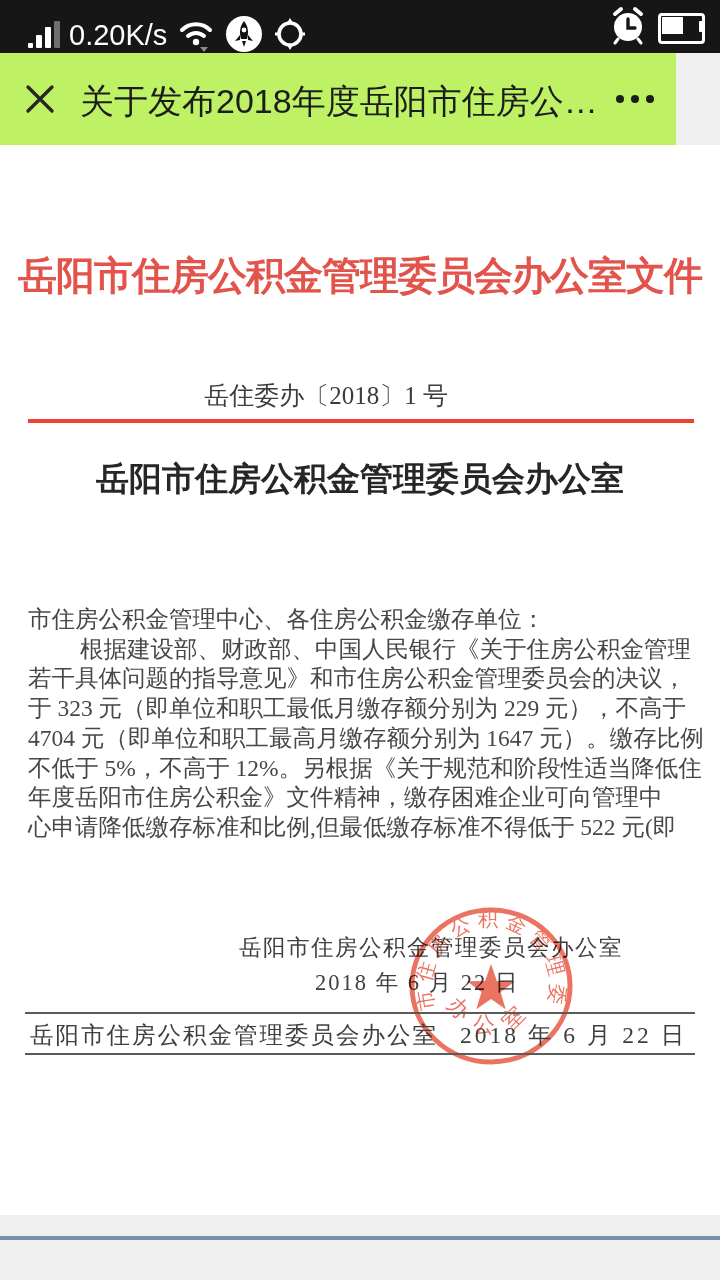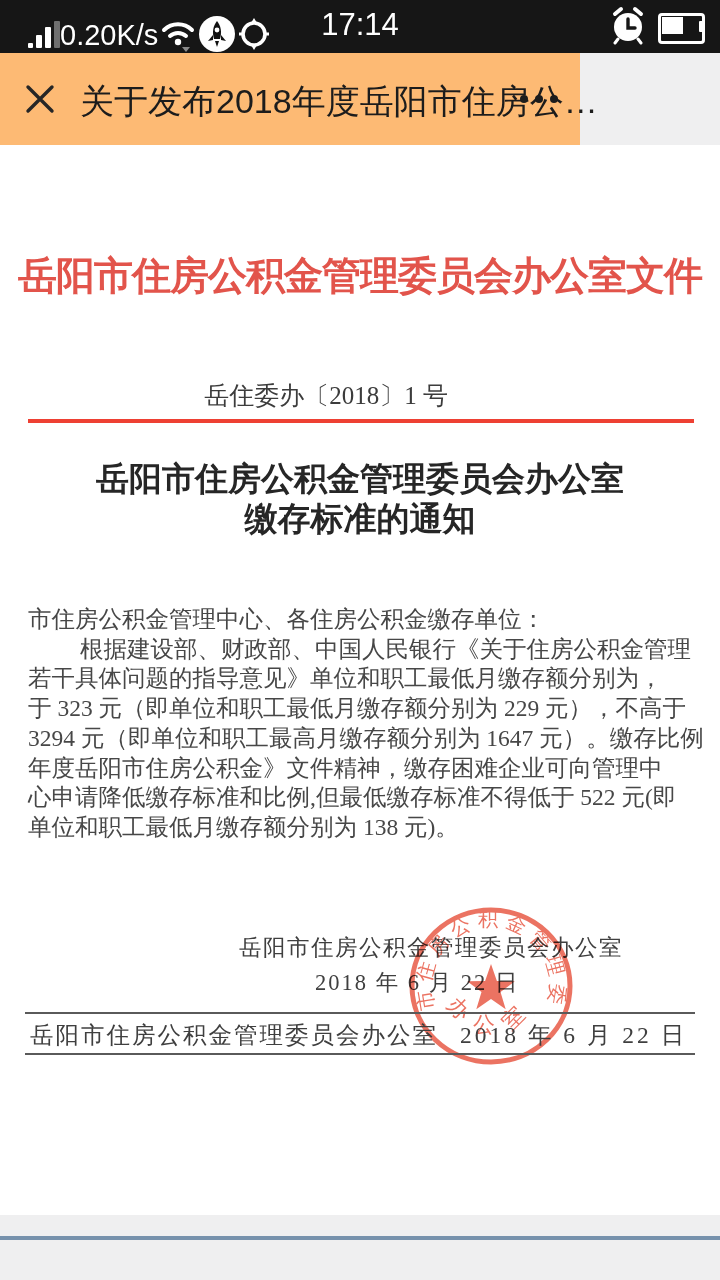--- a/index.html
+++ b/index.html
@@ -1,38 +1,38 @@
 <!DOCTYPE html>
 <html><head>
 <meta charset="utf-8">
 <style>
   html,body{margin:0;padding:0;background:#efeff0;}
   .screen{position:relative;width:720px;height:1280px;overflow:hidden;background:#efeff0;
           font-family:"Liberation Sans","DejaVu Sans",sans-serif;}
 
   
   .status-bar{position:absolute;top:0;left:0;width:720px;height:53px;background:#161616;color:#fff;}
-  .sb-left{position:absolute;left:28px;top:0;height:71px;display:flex;align-items:center;}
+  .sb-left{position:absolute;left:28px;top:0;height:71px;display:flex;align-items:center;gap:9px;}
   .sig{display:flex;align-items:flex-end;gap:3px;height:30px;padding-bottom:6px;}
   .sig b{display:block;width:6px;background:#fff;border-radius:1px;}
   .sig .s1{width:5px;height:5px;}
   .sig .s2{height:13px;}
   .sig .s3{height:21px;}
   .sig .s4{height:27px;background:#6f6f6f;}
   .speed{font-size:29px;color:#fff;letter-spacing:0;}
   .sb-time{position:absolute;left:0;right:0;top:7px;text-align:center;font-size:31px;color:#fff;}
   .sb-right{position:absolute;right:14px;top:0;height:53px;display:flex;align-items:center;gap:10px;}
   
   .batt{position:relative;width:48px;height:27px;}
   .batt .case{position:absolute;left:0;top:0;width:41px;height:25px;border:3px solid #fff;border-radius:4px;}
   .batt .fill{position:absolute;left:4px;top:4px;width:21px;height:17px;background:#fff;}
   .batt .nub{position:absolute;right:2px;top:8px;width:5px;height:11px;background:#fff;border-radius:1px;}
 
   
-  .nav-bar{position:absolute;top:53px;left:0;width:580px;height:92px;background:#fdba74;border-bottom:1px solid #ddd;}
+  .nav-bar{position:absolute;top:53px;left:0;width:676px;height:92px;background:#bef264;border-bottom:1px solid #ddd;}
   .nav-close{position:absolute;left:24px;top:30px;width:32px;height:32px;cursor:pointer;}
   .nav-title{position:absolute;left:80px;top:26px;font-size:34px;color:#1c1c1c;white-space:nowrap;}
   .nav-menu{position:absolute;right:22px;top:42px;display:flex;gap:7px;cursor:pointer;}
   .nav-menu i{display:block;width:8px;height:8px;border-radius:50%;background:#1c1c1c;}
 
   
   .page{position:absolute;top:145px;left:0;width:720px;height:1070px;background:#fff;overflow:hidden;
         font-family:"Liberation Serif","DejaVu Serif",serif;color:#3f3f3f;}
   .letterhead{position:absolute;top:104px;left:0;width:720px;text-align:center;
               font-size:39px;font-weight:bold;color:#e2544b;letter-spacing:-1px;white-space:nowrap;}
@@ -89,21 +89,20 @@
       <span>
         <svg width="36" height="36" viewBox="0 0 36 36">
           <circle cx="18" cy="18" r="11" fill="none" stroke="#fff" stroke-width="3.6"></circle>
           <path d="M18 2 L21 7 L15 7 Z" fill="#fff"></path>
           <path d="M18 34 L21 29 L15 29 Z" fill="#fff"></path>
           <rect x="3" y="16.5" width="5" height="3" fill="#fff"></rect>
           <rect x="28" y="16.5" width="5" height="3" fill="#fff"></rect>
         </svg>
       </span>
     </div>
-    <div class="sb-time">17:14</div>
     <div class="sb-right">
       <span>
         <svg width="40" height="40" viewBox="0 0 40 40">
           <circle cx="20" cy="22" r="14" fill="#fff"></circle>
           <path d="M7 9 L13 4" stroke="#fff" stroke-width="4" stroke-linecap="round"></path>
           <path d="M33 9 L27 4" stroke="#fff" stroke-width="4" stroke-linecap="round"></path>
           <path d="M20 14 L20 23 L27 23" stroke="#161616" stroke-width="3.4" fill="none" stroke-linecap="round"></path>
           <path d="M10 34 L7 38" stroke="#fff" stroke-width="3" stroke-linecap="round"></path>
           <path d="M30 34 L33 38" stroke="#fff" stroke-width="3" stroke-linecap="round"></path>
         </svg>
@@ -133,32 +132,31 @@
   <div class="page">
 
     <div class="letterhead">岳阳市住房公积金管理委员会办公室文件</div>
 
     <div class="doc-number">岳住委办〔2018〕1 号</div>
 
     <div class="red-rule"></div>
 
     <div class="doc-title">
       <div>岳阳市住房公积金管理委员会办公室</div>
-      <div>缴存标准的通知</div>
     </div>
 
     <div class="body-block">
       <div class="body-line">市住房公积金管理中心、各住房公积金缴存单位：</div>
       <div class="body-line indent">根据建设部、财政部、中国人民银行《关于住房公积金管理</div>
-      <div class="body-line">若干具体问题的指导意见》单位和职工最低月缴存额分别为，</div>
+      <div class="body-line">若干具体问题的指导意见》和市住房公积金管理委员会的决议，</div>
       <div class="body-line">于 323 元（即单位和职工最低月缴存额分别为 229 元），不高于</div>
-      <div class="body-line">3294 元（即单位和职工最高月缴存额分别为 1647 元）。缴存比例</div>
+      <div class="body-line">4704 元（即单位和职工最高月缴存额分别为 1647 元）。缴存比例</div>
+      <div class="body-line">不低于 5%，不高于 12%。另根据《关于规范和阶段性适当降低住</div>
       <div class="body-line">年度岳阳市住房公积金》文件精神，缴存困难企业可向管理中</div>
       <div class="body-line">心申请降低缴存标准和比例,但最低缴存标准不得低于 522 元(即</div>
-      <div class="body-line">单位和职工最低月缴存额分别为 138 元)。</div>
     </div>
 
     <div class="sig-org">岳阳市住房公积金管理委员会办公室</div>
     <div class="sig-date">2018 年 6 月 22 日</div>
 
     <svg class="seal" width="172" height="166" viewBox="0 0 172 166">
       <defs>
         <path id="ringPath" d="M 31.6 108.4 A 60 60 0 1 1 140.4 108.4" fill="none"></path>
         <path id="bottomPath" d="M 48.3 109.4 A 46 46 0 0 0 123.7 109.4" fill="none"></path>
       </defs>

